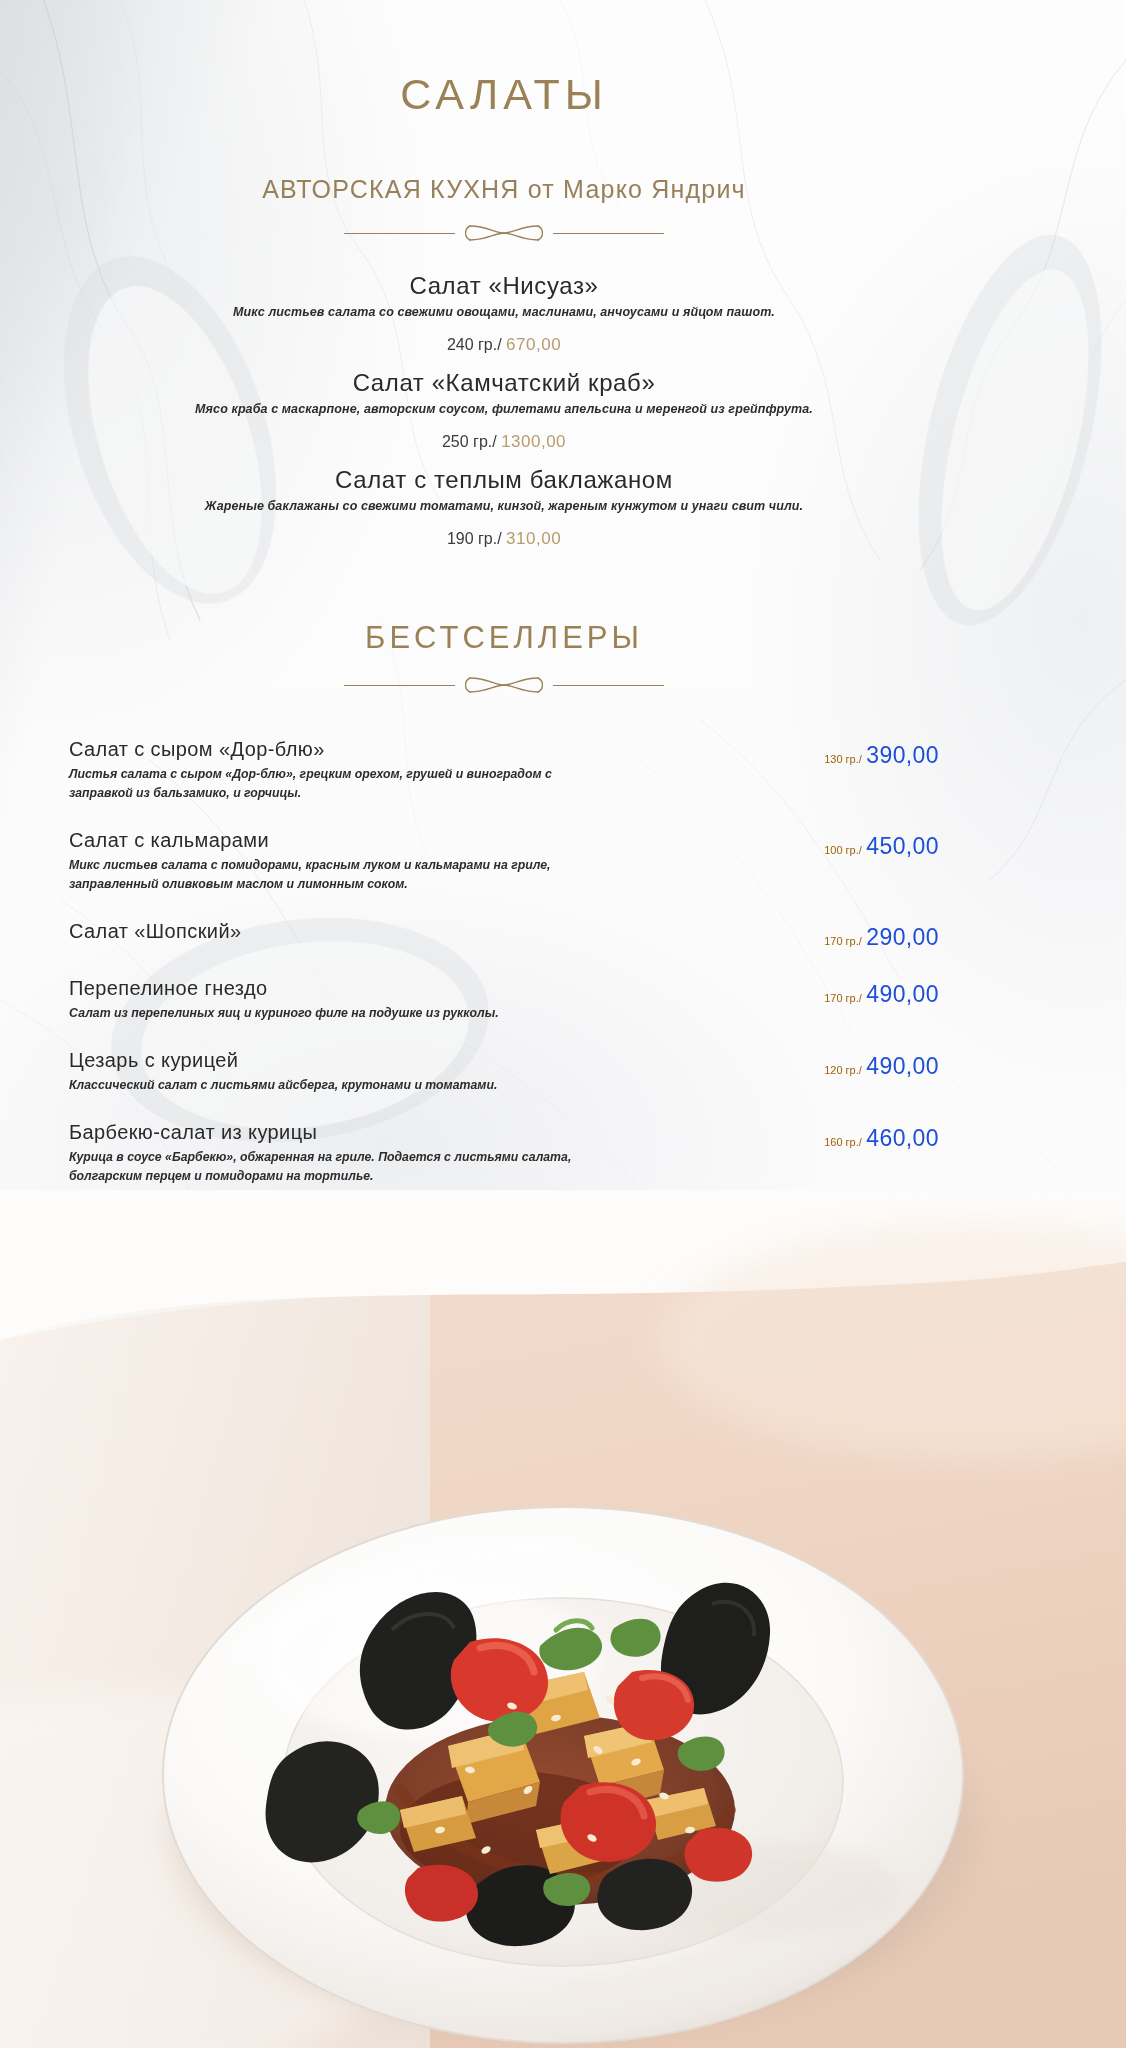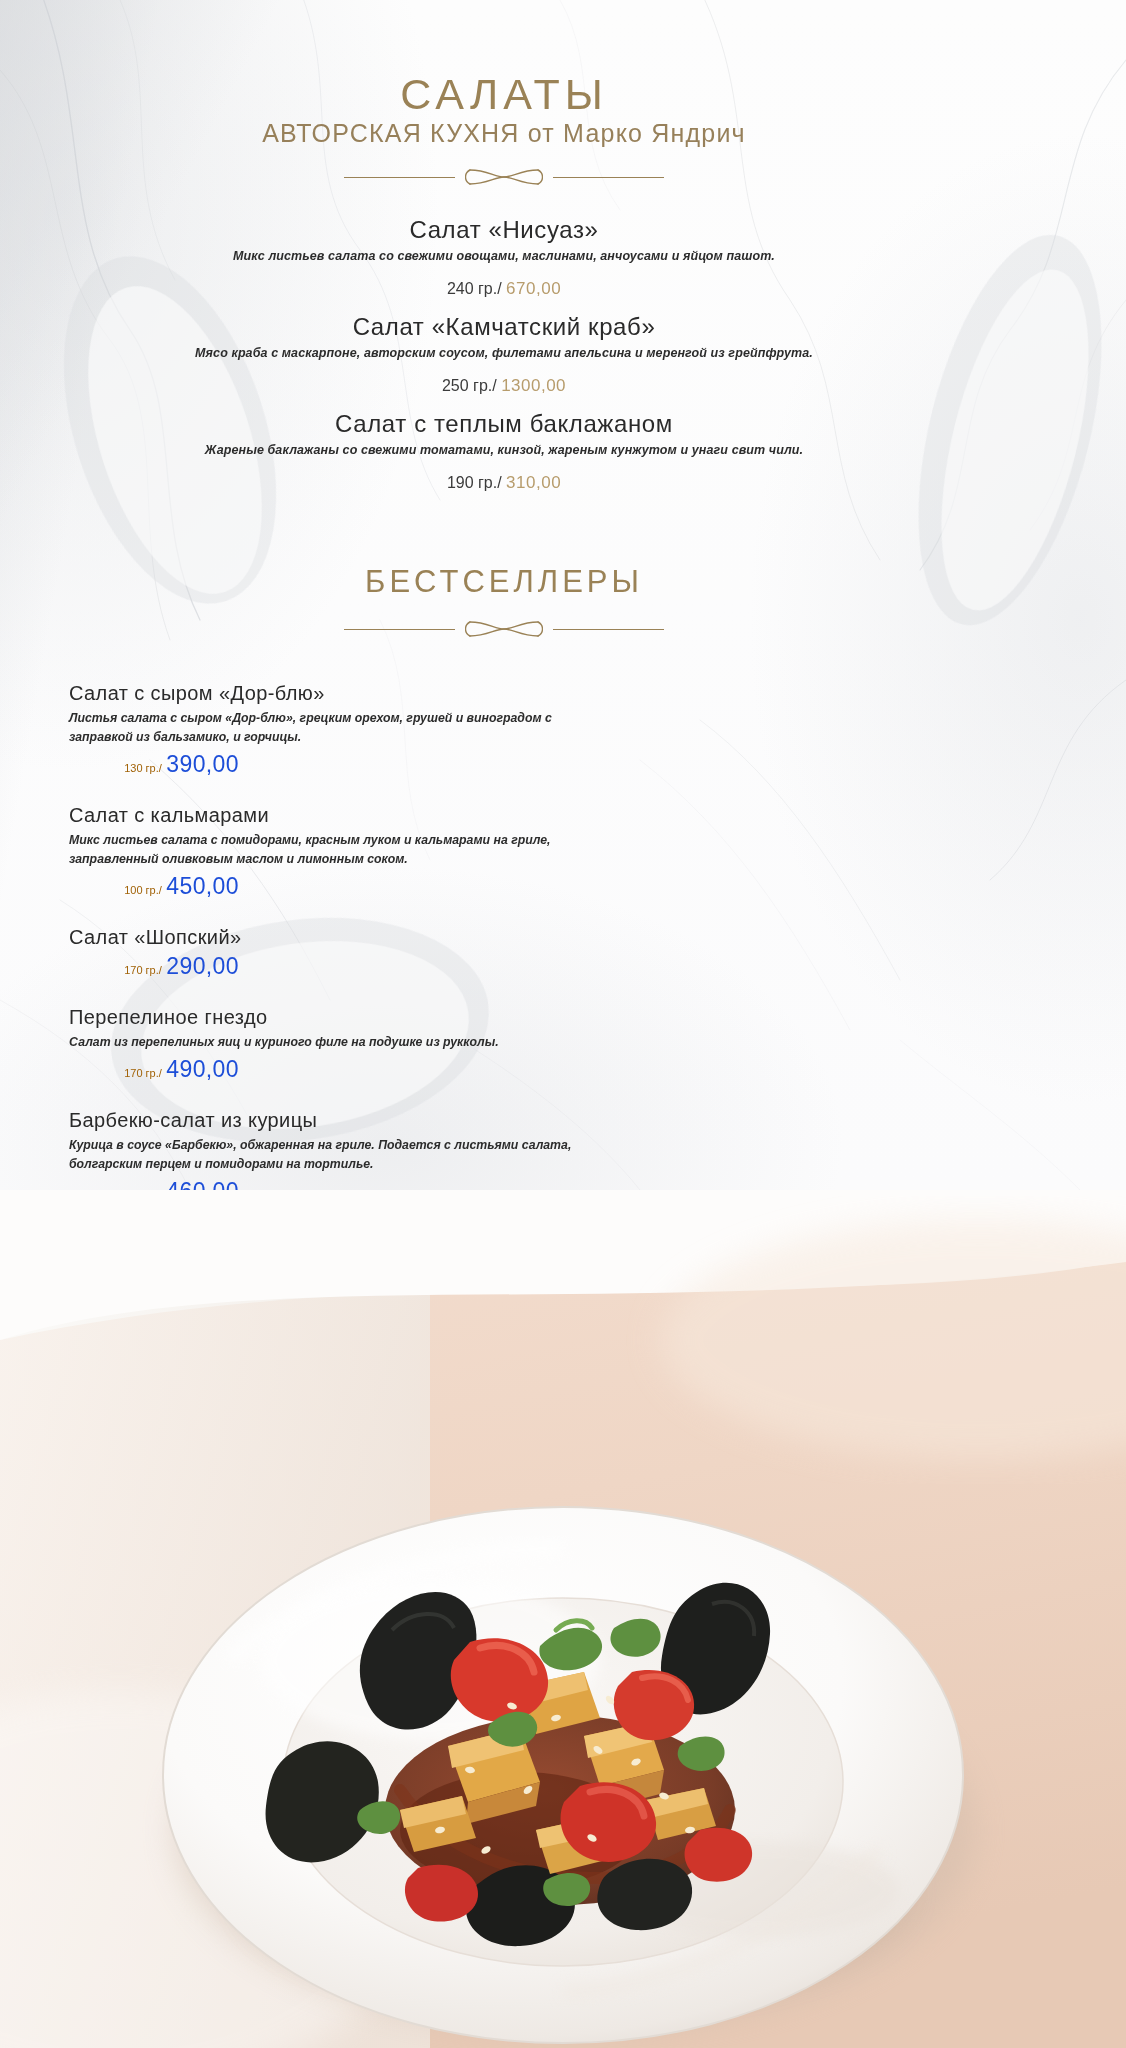--- a/index.html
+++ b/index.html
@@ -27,21 +27,21 @@
   
   #page { position:absolute; left:0; top:0; width:1008px; height:2048px; }
 
   .section-title {
     text-align:center;
     color:#9a8256;
     font-weight:300;
     letter-spacing:3px;
   }
   #salads-title { font-size:43px; letter-spacing:5px; margin-top:70px; }
-  #author-title { font-size:25px; letter-spacing:1.2px; color:#97805a; }
+  #author-title { font-size:25px; letter-spacing:1.2px; margin-top:56px; color:#97805a; }
   #best-title   { font-size:31px; letter-spacing:4px; }
 
   
   .divider { display:flex; align-items:center; justify-content:center; margin:16px auto 0; width:320px; }
   .divider .bar { height:1px; background:#9a8256; flex:1; }
   .divider .knot { margin:0 10px; line-height:0; }
 
   
   #featured { margin-top:26px; }
   .feat { text-align:center; margin-top:14px; }
@@ -52,21 +52,21 @@
     font-size:12.5px; color:#2c2c2c; font-style:italic; font-weight:bold;
     margin-top:5px; letter-spacing:0.1px;
   }
   .feat-price { margin-top:16px; font-weight:300; }
   .feat-price .w { font-size:16px; color:#3b3b3b; }
   .feat-price .p { font-size:17px; color:#b79c6c; letter-spacing:0.5px;margin-top:29px; }
 
   
   #best-block { margin-top:71px; }
   #best-list { margin:40px auto 0; width:870px; }
-  .row { display:flex; align-items:flex-start; margin-bottom:26px;flex-direction:column; }
+  .row { display:flex; align-items:flex-start; margin-bottom:26px; }
   .row .left { flex:1; padding-right:18px; }
   .row .name {
     font-size:20px; color:#2a2a2a; font-weight:300; letter-spacing:0.4px;
   }
   .row .desc {
     font-size:12.3px; color:#2c2c2c; font-style:italic; font-weight:bold;
     margin-top:4px; line-height:1.55; max-width:520px;
   }
   .row .right { width:170px; text-align:right; white-space:nowrap; padding-top:4px; }
   .row .right .w { font-size:11px; color:#a16207; }
@@ -193,20 +193,27 @@
             <div class="name">Салат «Шопский»</div>
           </div>
           <div class="right"><span class="w">170 гр./</span> <span class="p">290,00</span></div>
         </div>
         <div class="row">
           <div class="left">
             <div class="name">Перепелиное гнездо</div>
             <div class="desc">Салат из перепелиных яиц и куриного филе на подушке из рукколы.</div>
           </div>
           <div class="right"><span class="w">170 гр./</span> <span class="p">490,00</span></div>
+        </div>
+        <div class="row">
+          <div class="left">
+            <div class="name">Цезарь с курицей</div>
+            <div class="desc">Классический салат с листьями айсберга, крутонами и томатами.</div>
+          </div>
+          <div class="right"><span class="w">120 гр./</span> <span class="p">490,00</span></div>
         </div>
         <div class="row">
           <div class="left">
             <div class="name">Барбекю-салат из курицы</div>
             <div class="desc">Курица в соусе «Барбекю», обжаренная на гриле. Подается с листьями салата, болгарским перцем и помидорами на тортилье.</div>
           </div>
           <div class="right"><span class="w">160 гр./</span> <span class="p">460,00</span></div>
         </div>
         <div class="row">
           <div class="left">

